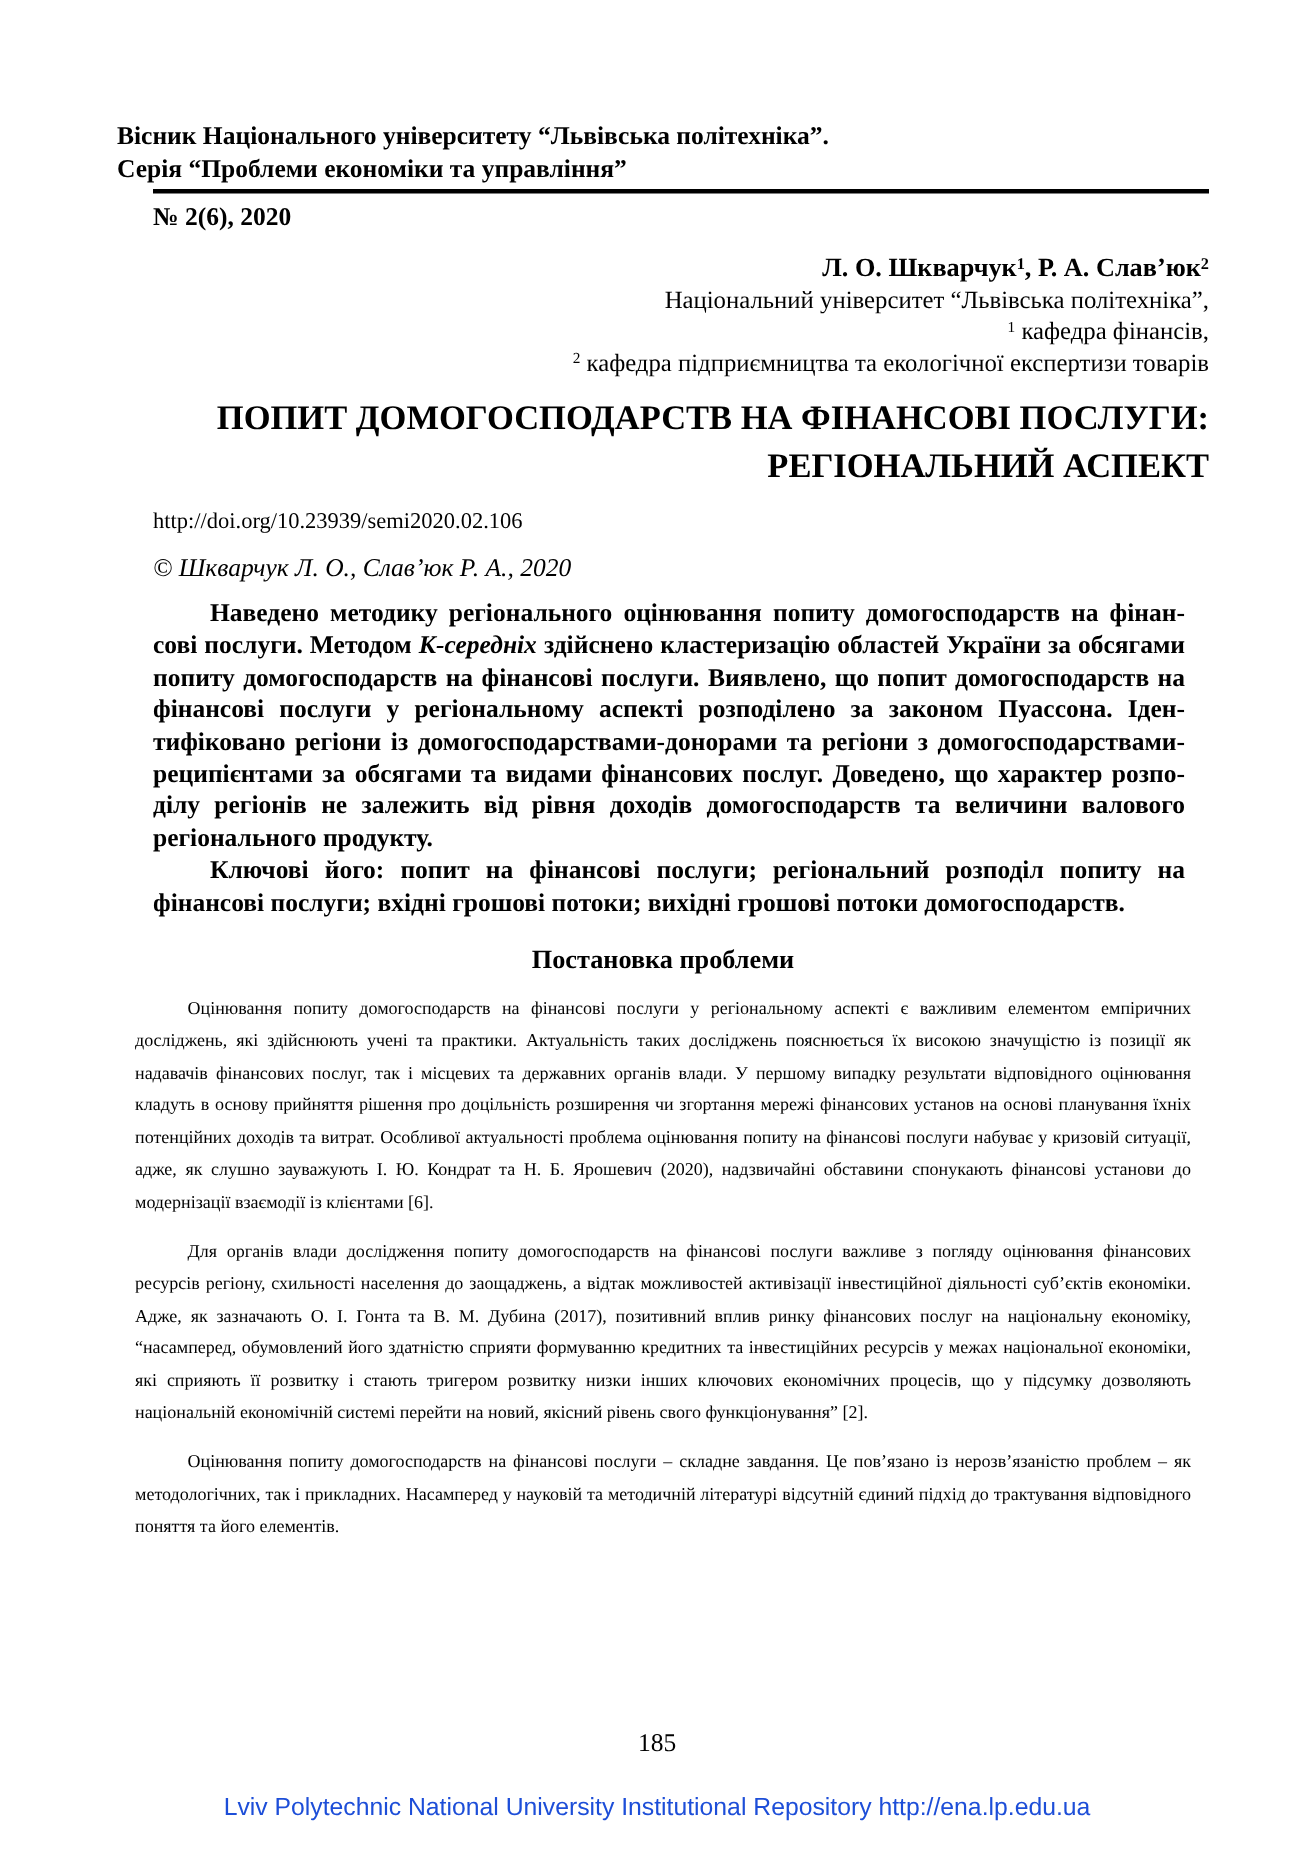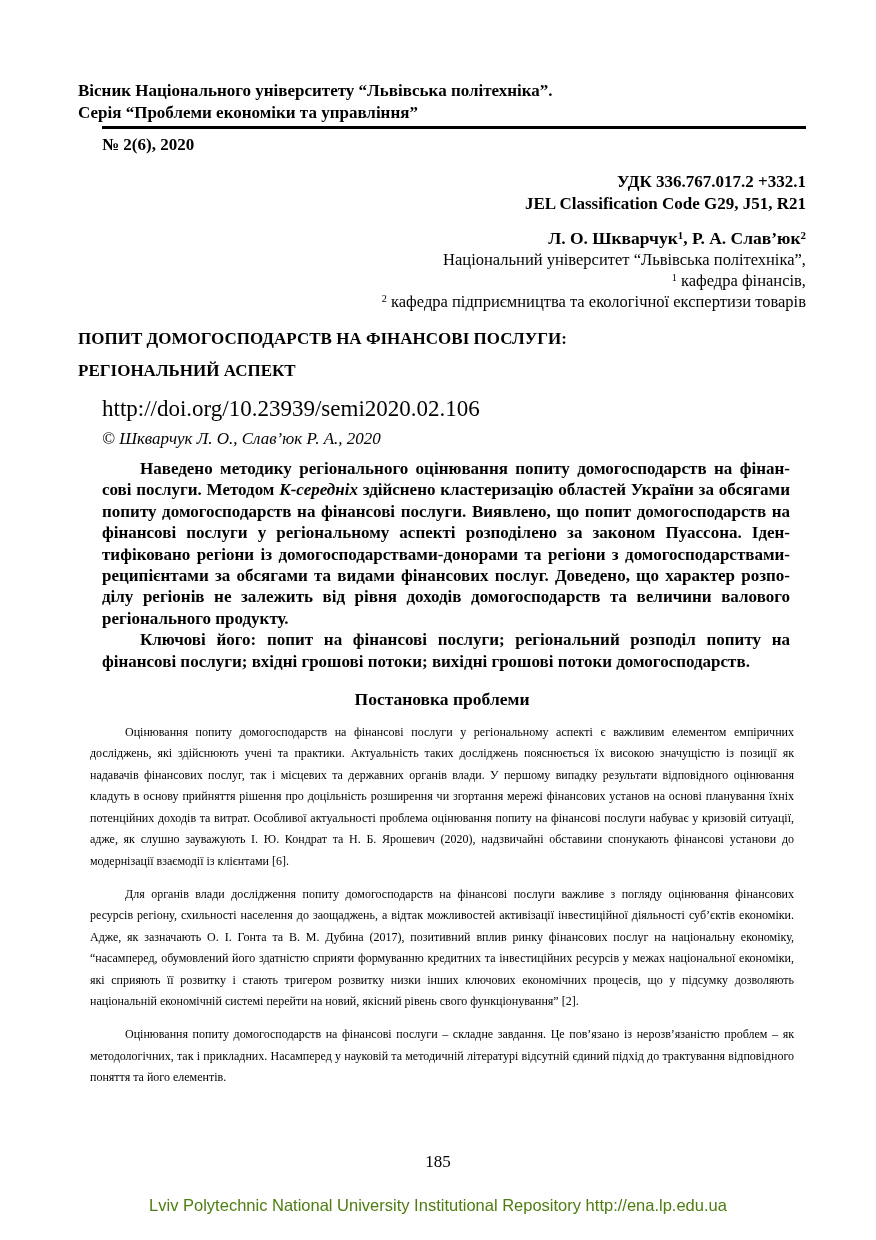--- a/index.html
+++ b/index.html
@@ -16,59 +16,55 @@
     overflow: hidden;
   }
   .jheader { text-align: left; font-weight: bold; font-size: 17px; line-height: 22px; }
   .rule { height: 3px; background: #000; margin: 2px 0 0 24px; }
   .issue { font-weight: bold; font-size: 17px; line-height: 21px; margin: 5px 0 0 24px; }
   .meta { text-align: right; font-weight: bold; font-size: 17px; line-height: 22px; margin-top: 16px; }
   .authors { text-align: right; font-size: 16.5px; line-height: 21px; margin-top: 12px; }
   .authors .names { font-weight: bold; font-size: 17.5px; margin-top: 13px; }
   sup { font-size: 0.62em; line-height: 0; position: relative; top: -0.45em; vertical-align: baseline; }
   .title {
-    margin: 11px 0 0 0; text-align: left; font-weight: bold;
-    font-size: 17px; line-height: 32px;
+    margin: 11px 0 0 0; text-align: right; font-weight: bold;
+    font-size: 23px; line-height: 32px;
   }
-  .doi { margin: 11px 0 0 24px; font-size: 23px; line-height: 21px; font-family: Liberation Serif, serif; }
+  .doi { margin: 11px 0 0 24px; font-size: 15px; line-height: 21px; font-family: Liberation Serif, serif; }
   .copyright { margin: 9px 0 0 24px; font-style: italic; font-size: 17px; line-height: 21px; }
   .abstract {
     margin: 9px 16px 0 24px; font-weight: bold; font-size: 17px; line-height: 21.4px;
     text-align: justify;
   }
   .abstract p { margin: 0; text-indent: 38px; hyphens: auto; }
   .shead { margin: 16px 0 1px 0; text-align: center; font-weight: bold; font-size: 17.5px; line-height: 22px; }
   .bpar {
     margin: 12px; font-size: 12px; line-height: 21.4px;
     text-align: justify; text-indent: 35px; hyphens: auto;
   }
   .pagenum { position: absolute; top: 1152px; left: 0; width: 876px; text-align: center; font-size: 17px; }
   .repo {
     position: absolute; top: 1196px; left: 0; width: 876px; text-align: center;
-    font-family: "Liberation Sans", sans-serif; font-size: 16.5px; color: #4d7c0f;
+    font-family: "Liberation Sans", sans-serif; font-size: 16.5px; color: #1d4ed8;
   }
 </style>
 </head>
 <body>
 
 <div class="page">
 
   <div class="jheader">
     <div>Вісник Національного університету “Львівська політехніка”.</div>
     <div>Серія “Проблеми економіки та управління”</div>
   </div>
 
   <div class="rule"></div>
 
   <div class="issue">№ 2(6), 2020</div>
 
-  <div class="meta">
-    <div>УДК 336.767.017.2 +332.1</div>
-    <div>JEL Classification Code G29, J51, R21</div>
-  </div>
 
   <div class="authors">
     <div class="names"><span>Л. О. Шкварчук</span><sup>1</sup><span>, </span><span>Р. А. Слав’юк</span><sup>2</sup></div>
     <div>Національний університет “Львівська політехніка”,</div>
     <div><sup>1</sup><span> кафедра фінансів,</span></div>
     <div><sup>2</sup><span> кафедра підприємництва та екологічної експертизи товарів</span></div>
   </div>
 
   <h1 class="title"><span>ПОПИТ ДОМОГОСПОДАРСТВ НА ФІНАНСОВІ ПОСЛУГИ:</span><br><span>РЕГІОНАЛЬНИЙ АСПЕКТ</span></h1>
 

